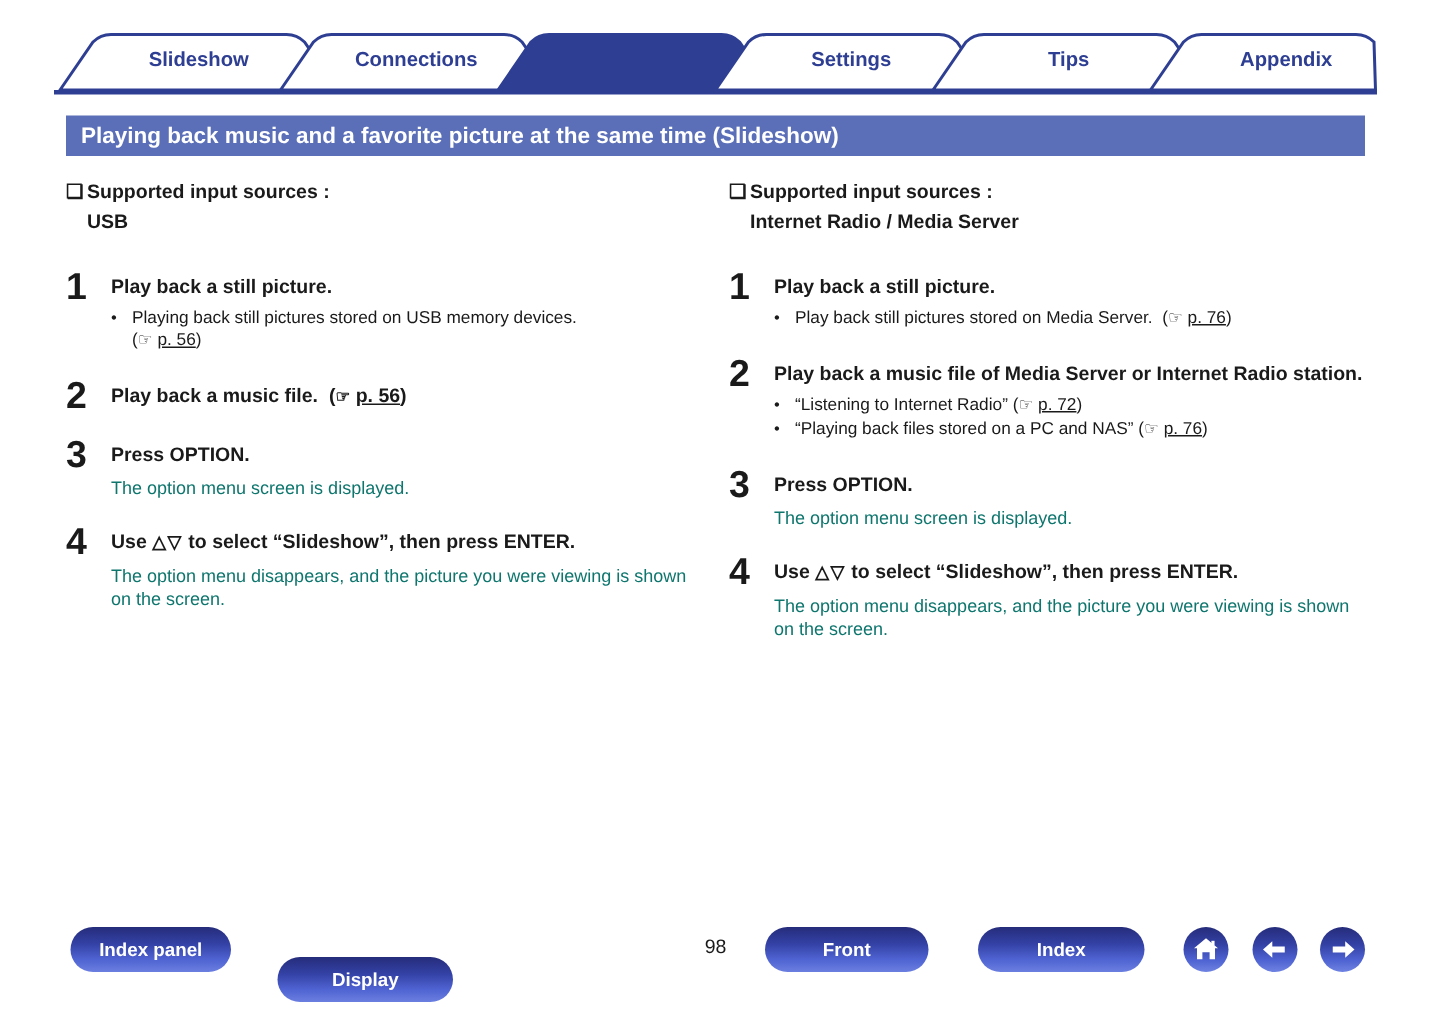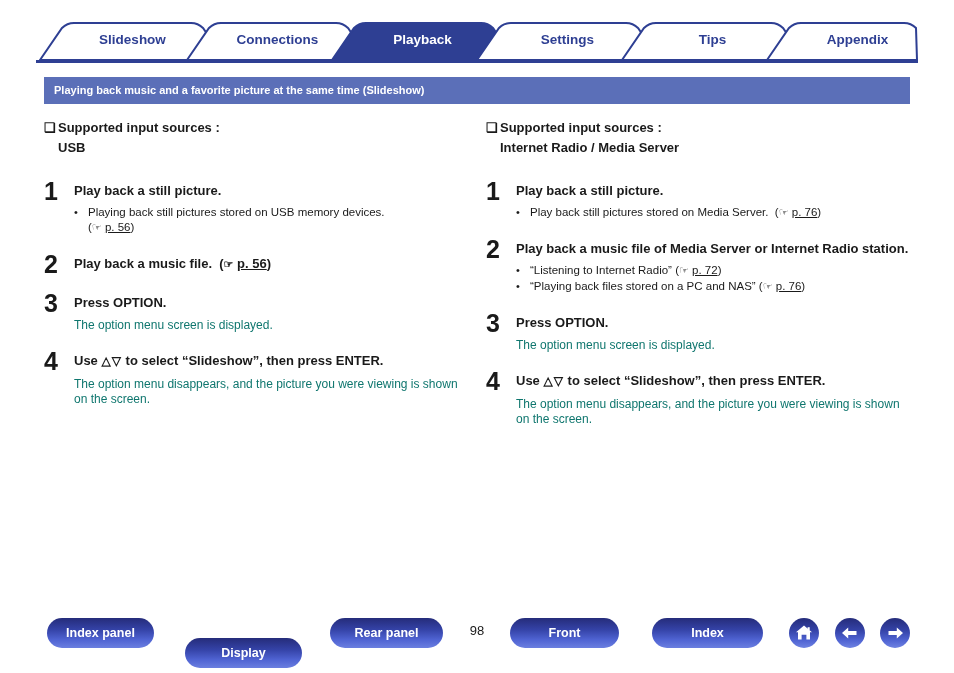--- a/index.html
+++ b/index.html
@@ -49,21 +49,21 @@
 
   
   .title-banner {
     position: absolute;
     left: 44px;
     top: 77px;
     width: 866px;
     height: 27px;
     background: #5b6fb8;
     color: #ffffff;
-    font-size: 11px;
+    font-size: 15px;
     font-weight: bold;
     line-height: 27px;
     padding-left: 10px;
     white-space: nowrap;
   }
 
   
   .col {
     position: absolute;
     top: 118px;
@@ -213,21 +213,20 @@
     <path d="M 296,38 L 318,6 Q 323,1 330,1 L 445,1 Q 452,1 457,6 L 479,38 Z" fill="#2e3f93" stroke="#2e3f93" stroke-width="2"></path>
 
     <path d="M 441,38 L 463,6 Q 468,1 475,1 L 590,1 Q 597,1 602,6 L 624,38 Z" fill="#ffffff" stroke="#2e3f93" stroke-width="2"></path>
 
     <path d="M 586,38 L 608,6 Q 613,1 620,1 L 735,1 Q 742,1 747,6 L 769,38 Z" fill="#ffffff" stroke="#2e3f93" stroke-width="2"></path>
 
     <path d="M 731,38 L 753,6 Q 758,1 765,1 L 868,1 Q 875,1 880,6 L 881,38 Z" fill="#ffffff" stroke="#2e3f93" stroke-width="2"></path>
   </svg>
   <div class="tab-label" style="left:31px;width:131px;">Slideshow</div>
   <div class="tab-label" style="left:176px;width:131px;">Connections</div>
-  <div class="tab-label active" style="left:321px;width:131px;">Playback</div>
   <div class="tab-label" style="left:466px;width:131px;">Settings</div>
   <div class="tab-label" style="left:611px;width:131px;">Tips</div>
   <div class="tab-label" style="left:759px;width:125px;">Appendix</div>
 </div>
 <div class="tab-rule"></div>
 
 <div class="title-banner">Playing back music and a favorite picture at the same time (Slideshow)</div>
 
 <div class="col col-left">
   <div class="sec-head">
@@ -341,21 +340,20 @@
         <div class="step-note">The option menu disappears, and the picture you were viewing is shown on the screen.</div>
       </div>
     </div>
 
   </div>
 </div>
 
 <div class="footer">
   <div class="pill pill-1">Index panel</div>
   <div class="pill pill-2">Display</div>
-  <div class="pill pill-3">Rear panel</div>
   <div class="page-no">98</div>
   <div class="pill pill-4">Front</div>
   <div class="pill pill-5">Index</div>
 
   <div class="circ circ-home">
     <svg viewBox="0 0 30 30">
       <path d="M15 7.5 L23 14.2 L21 14.2 L21 21.5 L17.4 21.5 L17.4 16.8 L12.6 16.8 L12.6 21.5 L9 21.5 L9 14.2 L7 14.2 Z" fill="#ffffff"></path>
       <rect x="18.6" y="9.2" width="2.1" height="3" fill="#ffffff"></rect>
     </svg>
   </div>

